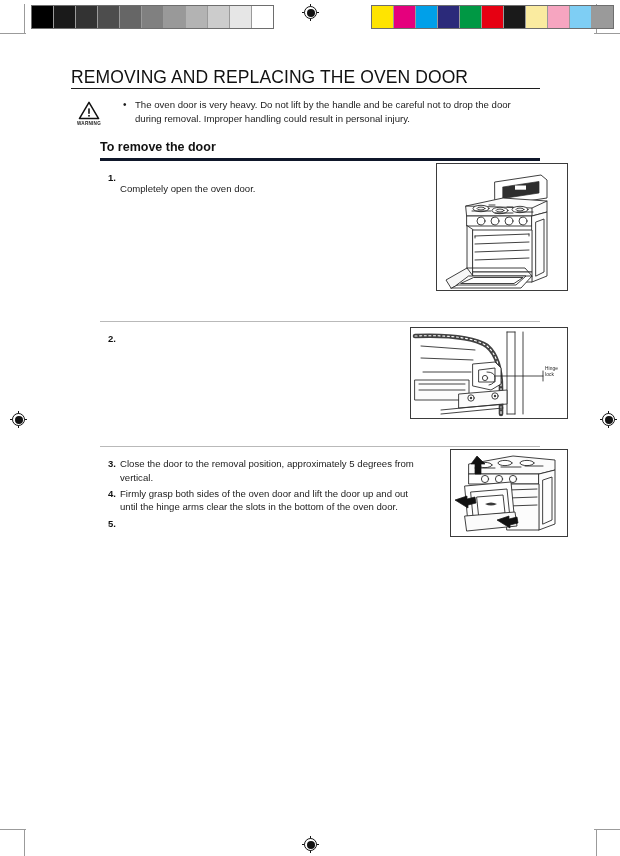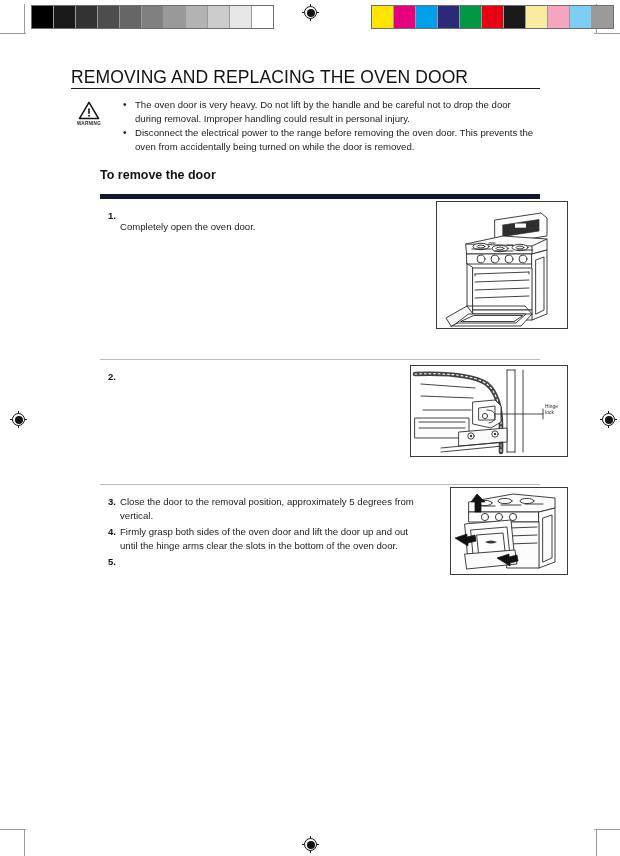--- a/index.html
+++ b/index.html
@@ -151,22 +151,22 @@
     color: #1c1c1c;
   }
 
   
   h2.sub-title {
     margin: 14px 0 0 29px;
     width: 440px;
     font-size: 12.5px;
     font-weight: bold;
     color: #111;
-    padding-bottom: 12px;
-    border-bottom: 5px solid #0f172a;
+    padding-bottom: 4px;
+    border-bottom: 3px solid #0f172a;
   }
 
   
   .steps {
     position: relative;
     margin-left: 29px;
     width: 440px;
   }
   .step-group {
     position: relative;
@@ -331,21 +331,20 @@
       <div class="warning-icon">
         <svg class="tri" width="22" height="19" viewBox="0 0 22 19" aria-hidden="true">
           <path d="M11 1.4 L20.6 17.6 L1.4 17.6 Z" fill="#ffffff" stroke="#111111" stroke-width="1.5" stroke-linejoin="round"></path>
           <rect x="10.2" y="7.4" width="1.6" height="5.4" fill="#111111"></rect>
           <rect x="10.2" y="14" width="1.6" height="1.6" fill="#111111"></rect>
         </svg>
         <span class="wlabel">WARNING</span>
       </div>
       <ul class="warning-list" id="warning-list">
           <li>The oven door is very heavy. Do not lift by the handle and be careful not to drop the door during removal. Improper handling could result in personal injury.</li>
-          <li>Disconnect the electrical power to the range before removing the oven door. This prevents the oven from accidentally being turned on while the door is removed.</li>
         </ul>
     </div>
 
     <h2 class="sub-title">To remove the door</h2>
 
     <div class="steps">
 
       <div class="step-group" style="min-height:140px;">
         <div class="step-row">
           <div class="step-num">1.</div>

